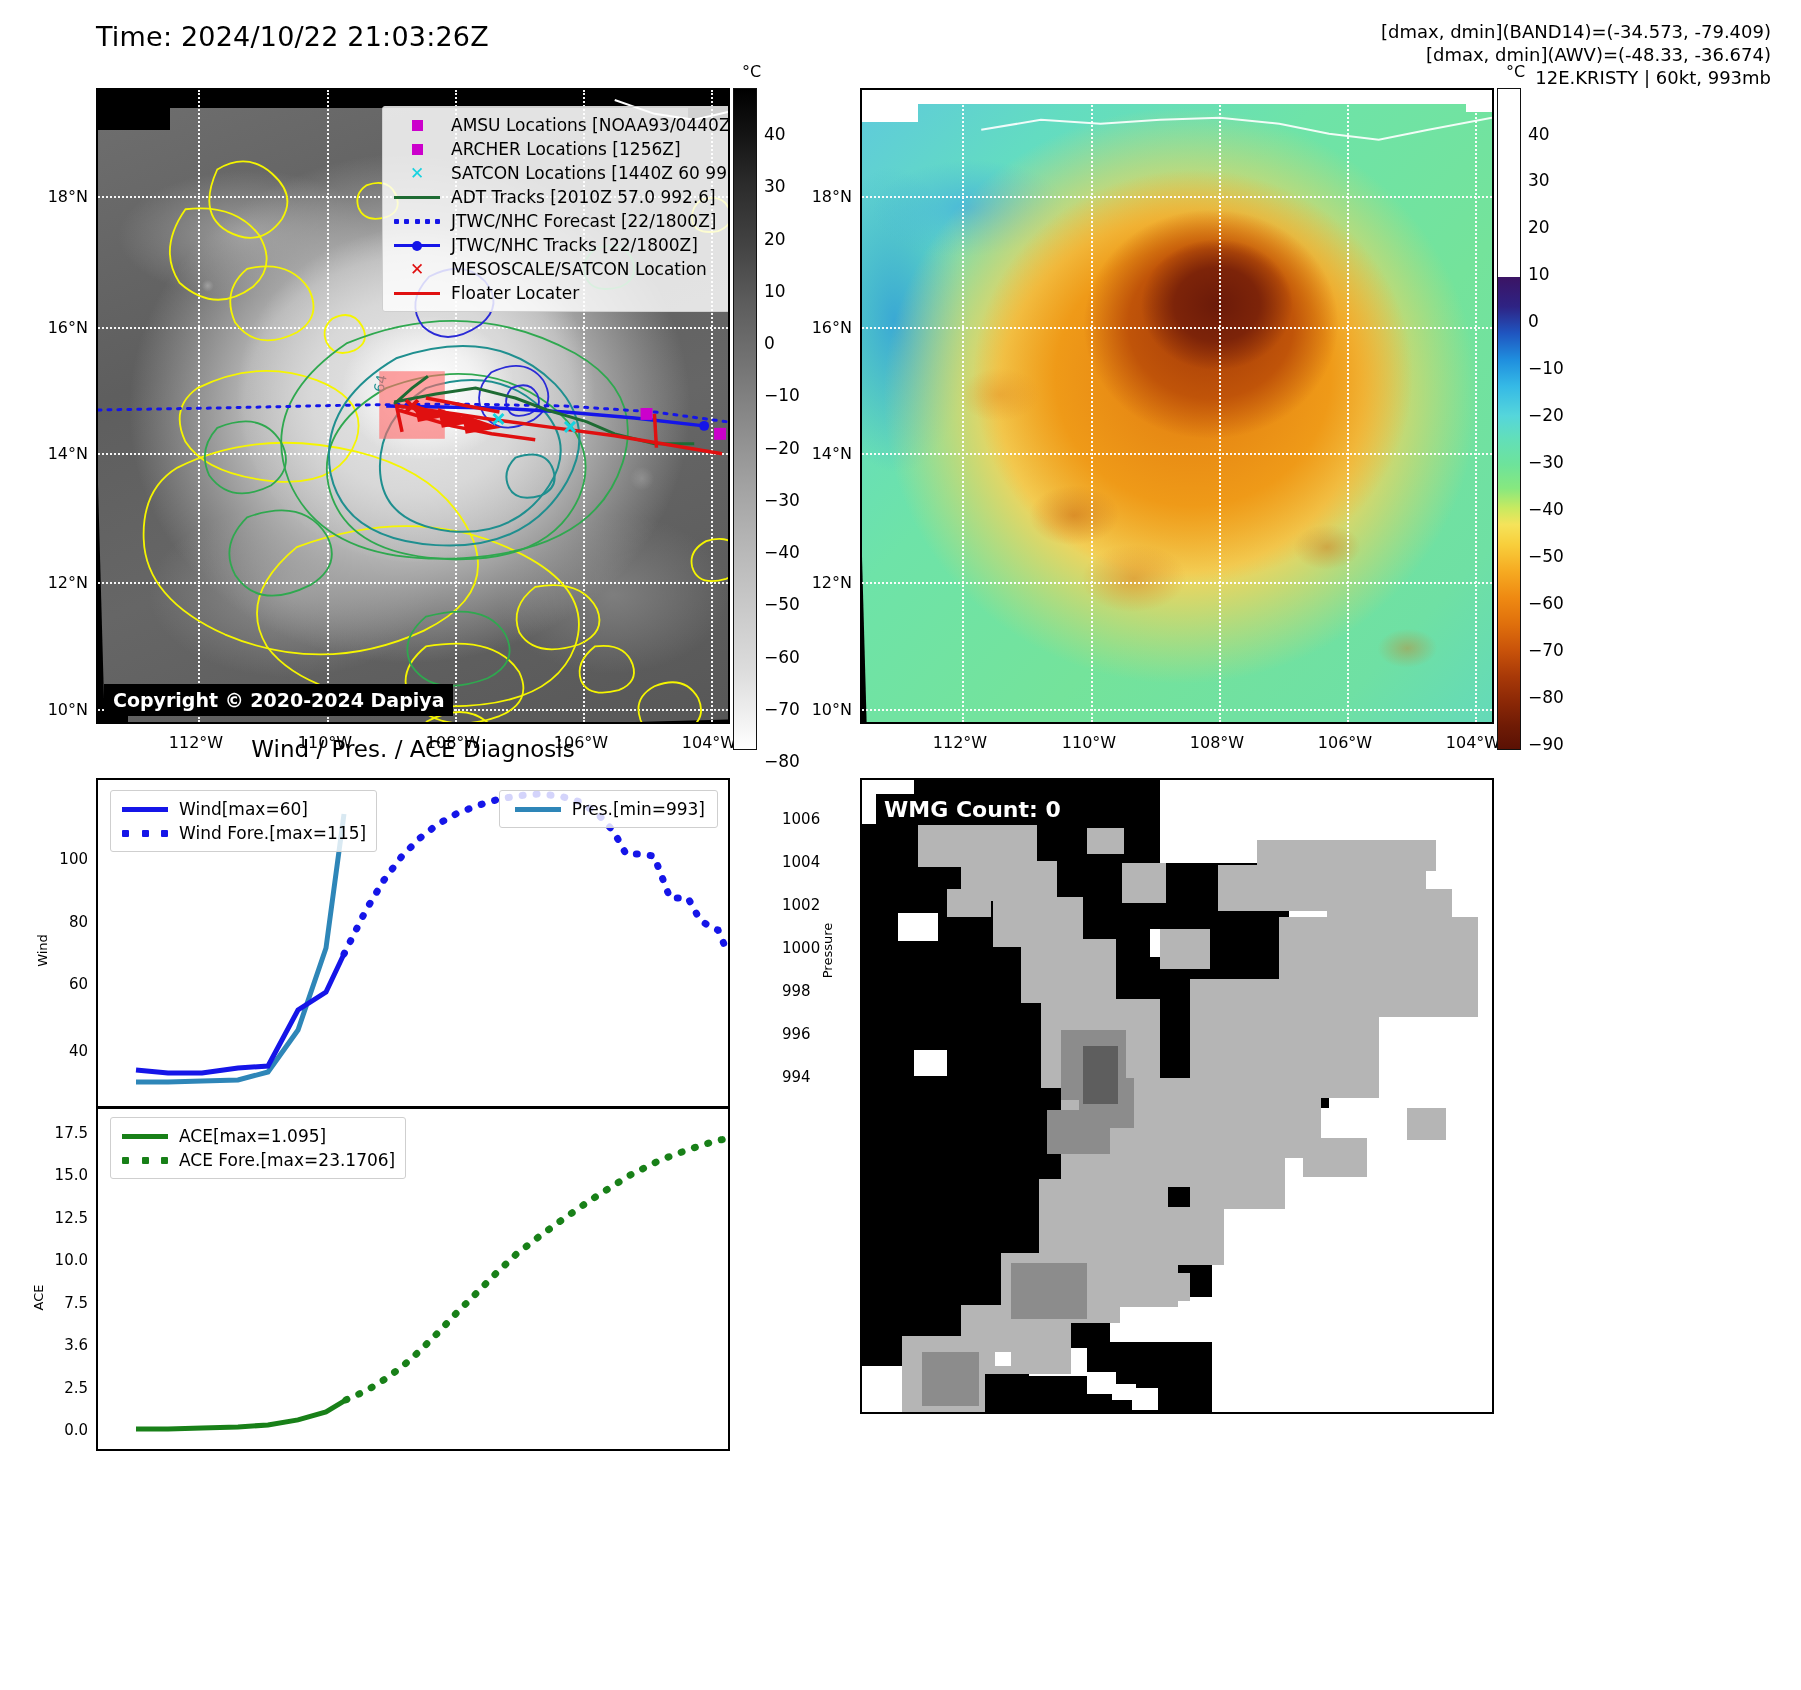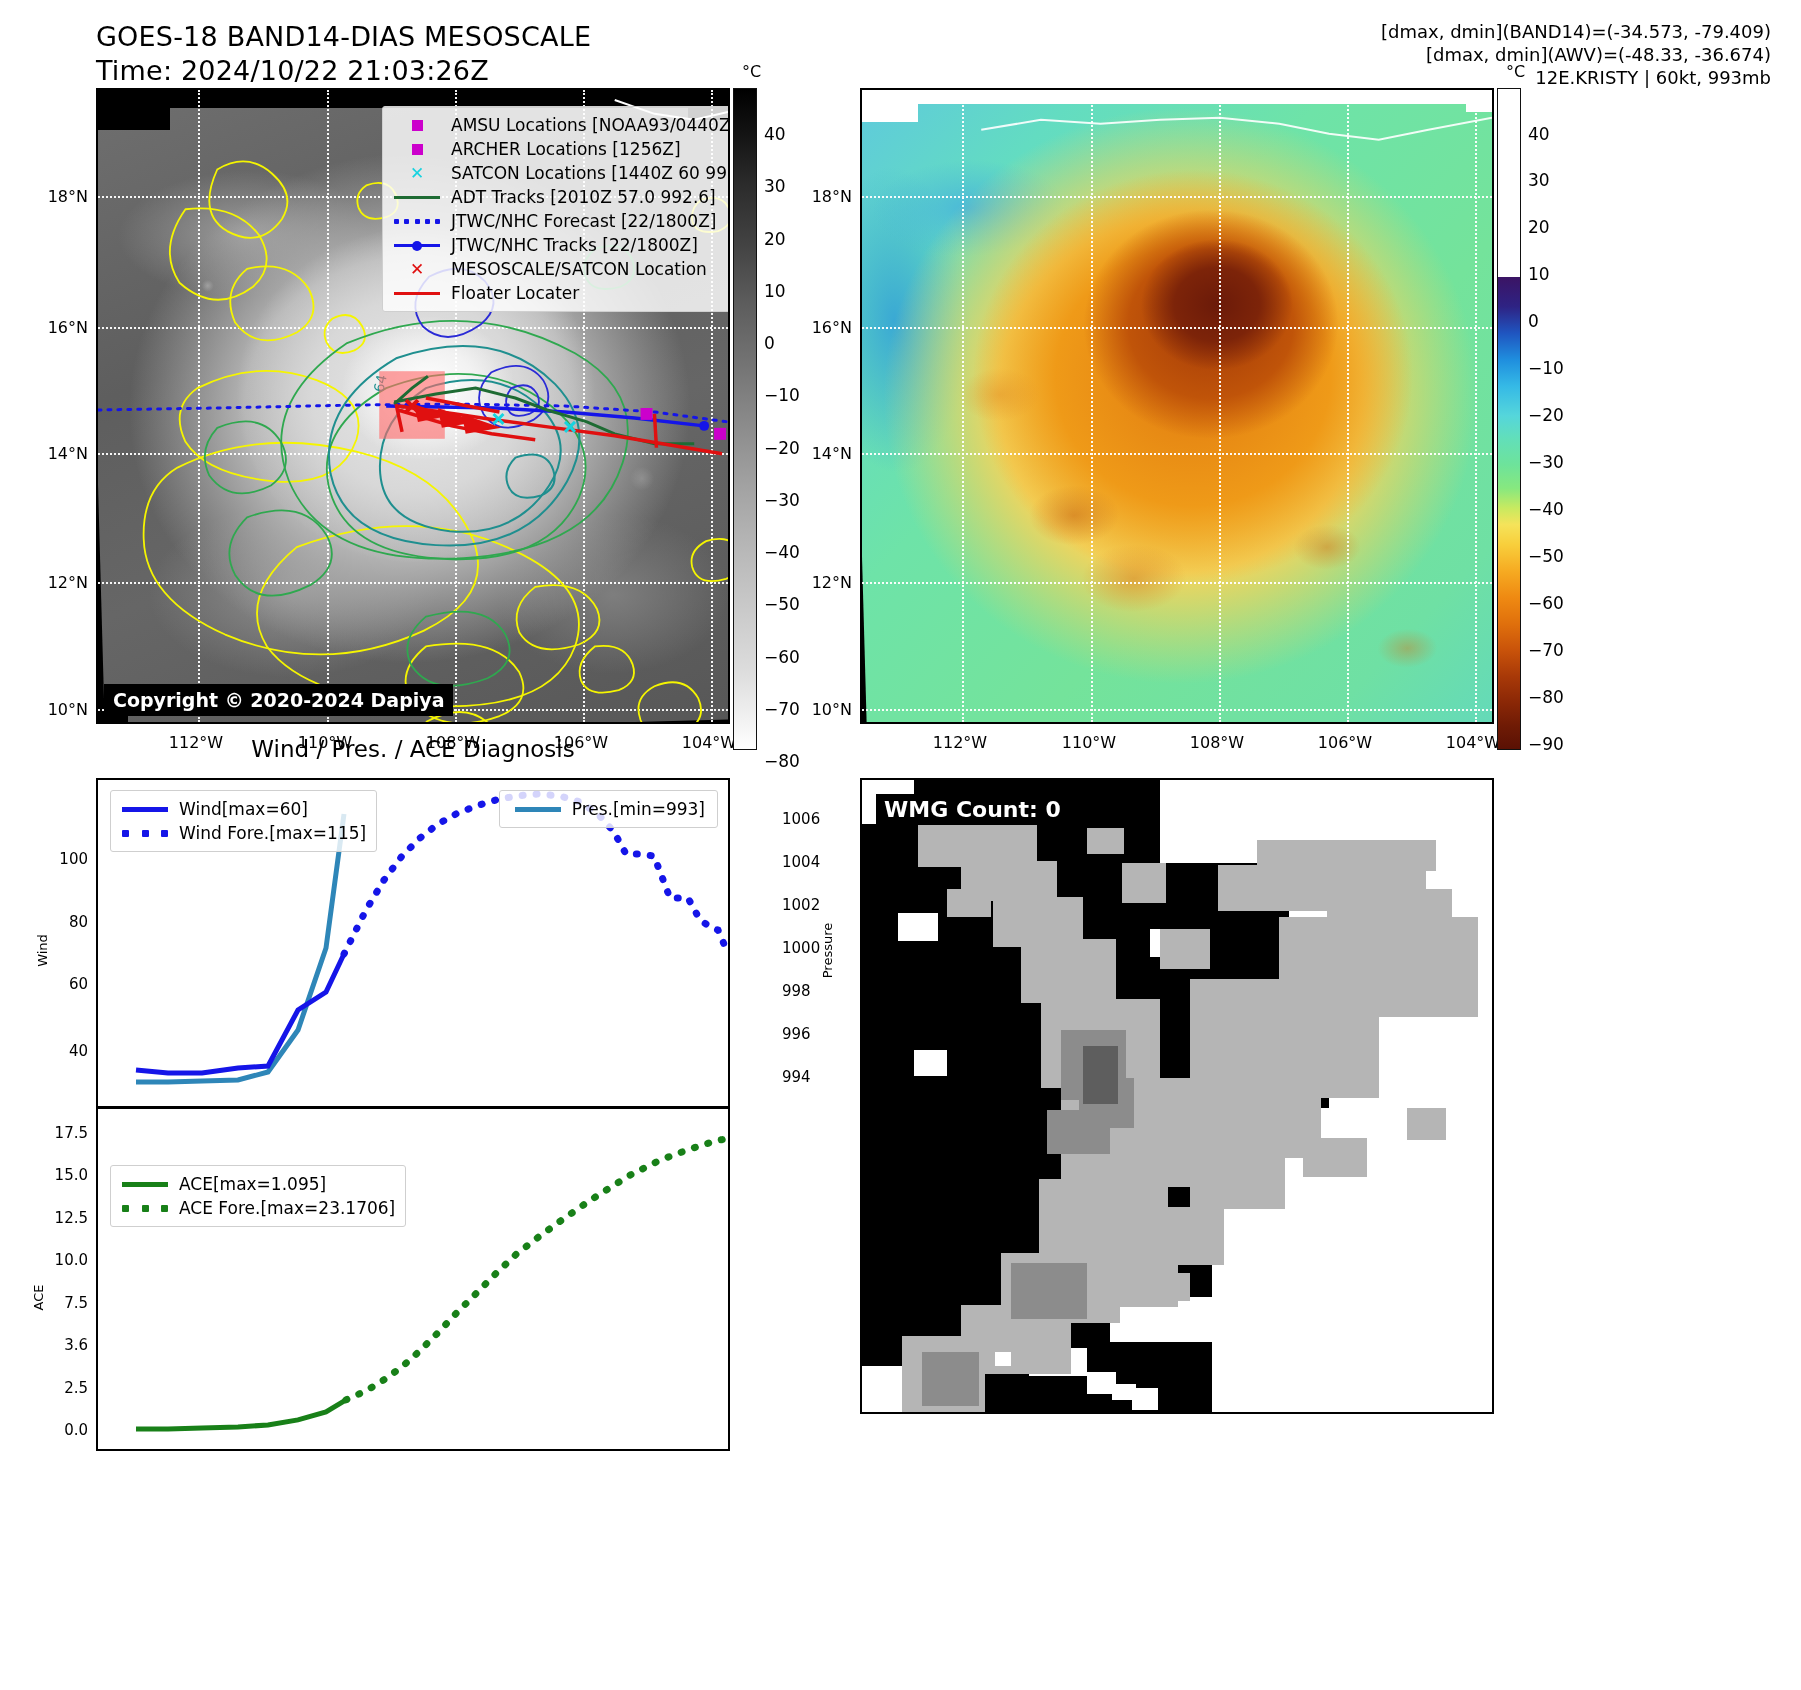--- a/index.html
+++ b/index.html
@@ -156,21 +156,20 @@
   .ax-ylabel { position:absolute; font-size:13px; transform-origin:50% 50%; white-space:nowrap; }
   .ax-ytick { position:absolute; font-size:15px; transform:translate(-100%,-50%); white-space:nowrap; }
 
   
   .nosel { user-select:none; }
 </style>
 </head>
 <body class="nosel">
 
 <div id="title-block" class="abs">
-  <div class="t">GOES-18 BAND14-DIAS MESOSCALE</div>
   <div class="t">Time: 2024/10/22 21:03:26Z</div>
 </div>
 
 <div id="header-right" class="abs">
   <div class="l">[dmax, dmin](BAND14)=(-34.573, -79.409)</div>
   <div class="l">[dmax, dmin](AWV)=(-48.33, -36.674)</div>
   <div class="l">12E.KRISTY | 60kt, 993mb</div>
 </div>
 
 <div id="panel-ir" class="panel-frame">
@@ -484,21 +483,21 @@
   <div class="ax-ytick" style="left:782px; top:862px;  transform:translateY(-50%);">1004</div>
   <div class="ax-ytick" style="left:782px; top:819px;  transform:translateY(-50%);">1006</div>
 </div>
 
 <div id="ace-axes">
   <svg class="overlay-svg" viewBox="0 0 630 339" preserveAspectRatio="none">
     <polyline points="38,319 70,319 104,318 140,317 170,315 200,310 228,302 248,290" fill="none" stroke="#188018" stroke-width="5"></polyline>
     <polyline points="248,290 268,281 286,270 304,257 322,241 340,223 358,204 378,184 398,164 418,145 440,128 462,112 482,98 500,86 516,76 532,66 548,58 562,51 578,45 592,40 604,36 614,33 622,31 626,30" fill="none" stroke="#188018" stroke-width="7" stroke-dasharray="1 13" stroke-linecap="round"></polyline>
   </svg>
 
-  <div class="mpl-legend" style="left:12px; top:8px;margin-top:48px;">
+  <div class="mpl-legend" style="left:12px; top:8px;">
     <div class="leg-row">
       <span class="leg-key">
           <i class="k-line" style="background:#188018;height:5px"></i>
         </span>
       <span class="leg-lbl">ACE[max=1.095]</span>
     </div>
     <div class="leg-row">
       <span class="leg-key">
         <span class="k-dots" style="width:46px">
             <i style="background:#188018;width:7px;height:7px"></i>

